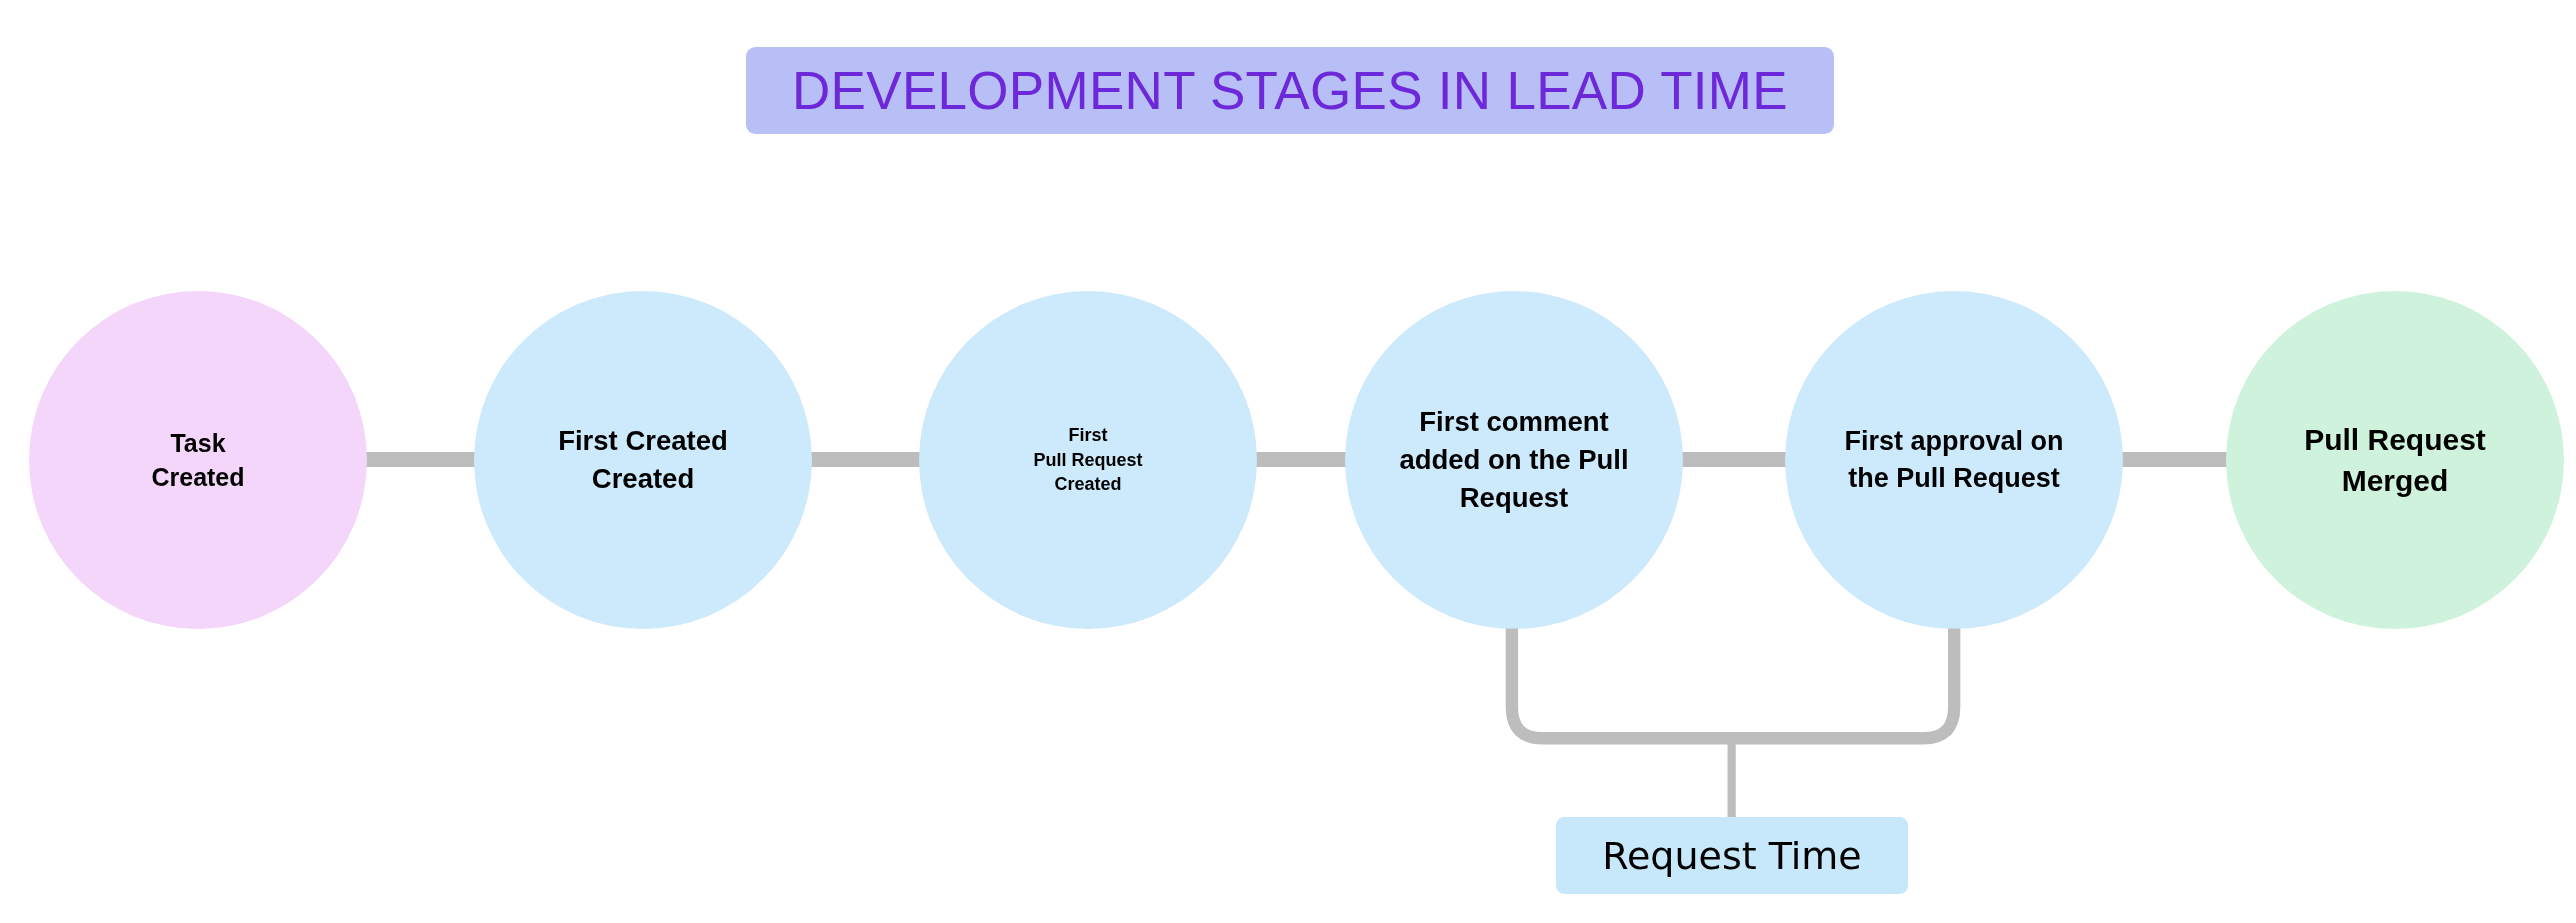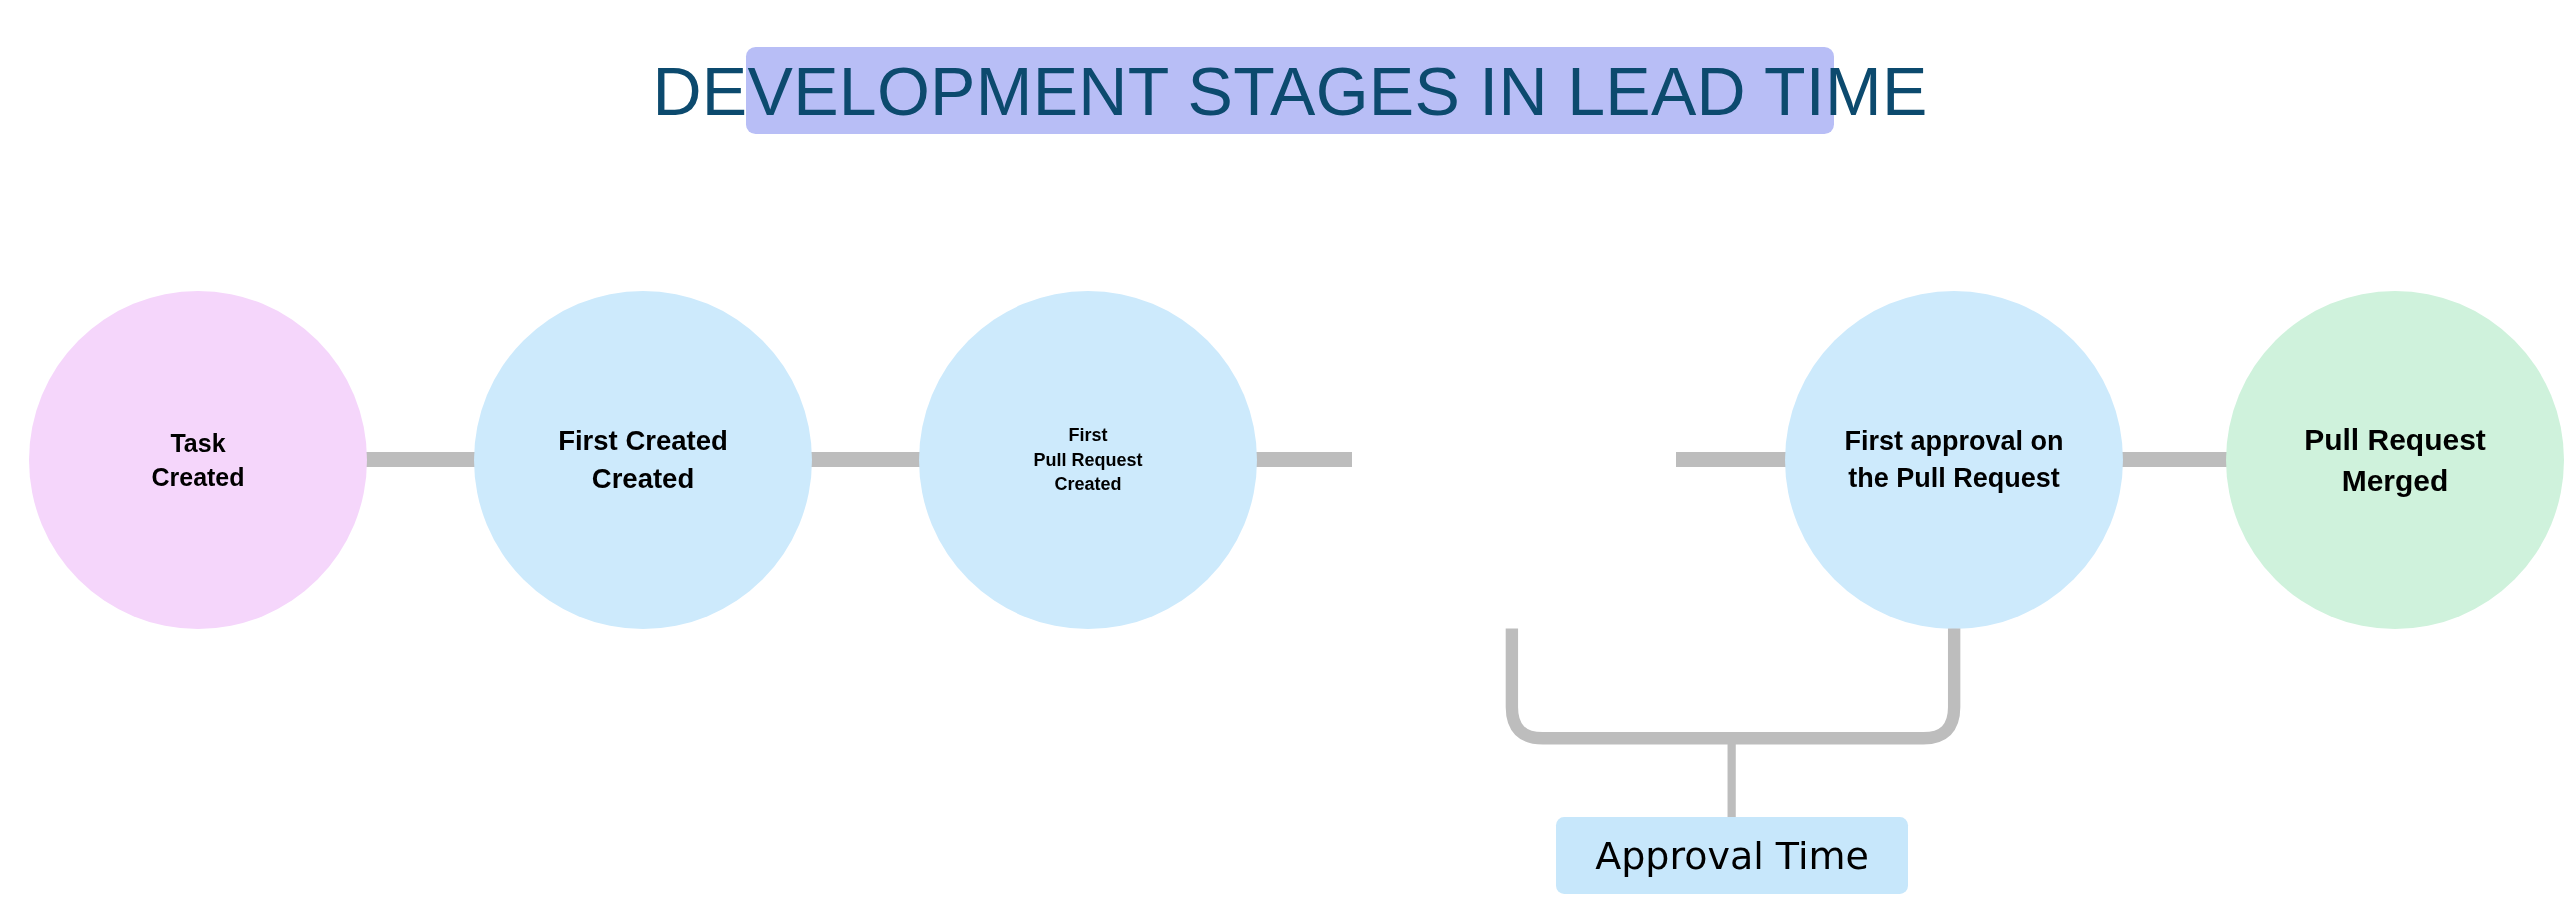--- a/index.html
+++ b/index.html
@@ -29,23 +29,23 @@
     height: 87px;
     background: #B8BEF6;
     border-radius: 9.6px;
     display: flex;
     align-items: center;
     justify-content: center;
     box-sizing: border-box;
   }
   #title-text {
     font-family: "Liberation Sans", sans-serif;
-    font-size: 68px;
+    font-size: 53px;
     font-weight: 400;
-    color: #0c4a6e;
+    color: #6d28d9;
     letter-spacing: 0.3px;
     white-space: nowrap;
     line-height: 1;
   }
 
   
   .connector {
     position: absolute;
     height: 15px;
     background: #BDBDBD;
@@ -125,32 +125,37 @@
   </div>
   <div class="node" id="node-1" style="left: 474px; top: 291px; width: 338px; height: 338px; background: rgb(205, 234, 252);">
     <span class="node-label" style="font-size: 27.5px;">First Created
 Created</span>
   </div>
   <div class="node" id="node-2" style="left: 919px; top: 291px; width: 338px; height: 338px; background: rgb(205, 234, 252);">
     <span class="node-label" style="font-size: 18px;">First
 Pull Request
 Created</span>
   </div>
+  <div class="node" id="node-3" style="left: 1345px; top: 291px; width: 338px; height: 338px; background: rgb(205, 234, 252);">
+    <span class="node-label" style="font-size: 27.5px;">First comment
+added on the Pull
+Request</span>
+  </div>
   <div class="node" id="node-4" style="left: 1785px; top: 291px; width: 338px; height: 338px; background: rgb(205, 234, 252);">
     <span class="node-label" style="font-size: 27px;">First approval on
 the Pull Request</span>
   </div>
   <div class="node" id="node-5" style="left: 2226px; top: 291px; width: 338px; height: 338px; background: rgb(207, 242, 220);">
     <span class="node-label" style="font-size: 30px;">Pull Request
 Merged</span>
   </div>
 
   <svg id="bracket-svg" viewBox="0 0 3750 1344">
     <path d="M 2201 915 L 2201 1030 Q 2201 1075 2246 1075 L 2800 1075 Q 2845 1075 2845 1030 L 2845 915" fill="none" stroke="#BDBDBD" stroke-width="18" stroke-linecap="butt"></path>
     <path d="M 2521 1075 L 2521 1192" fill="none" stroke="#BDBDBD" stroke-width="12" stroke-linecap="butt"></path>
   </svg>
 
   <div id="approval-tag" style="background: rgb(199, 231, 251);">
-    <span id="approval-tag-label">Approval Time</span>
+    <span id="approval-tag-label">Request Time</span>
   </div>
 
 </div>
 
 
 </body></html>

